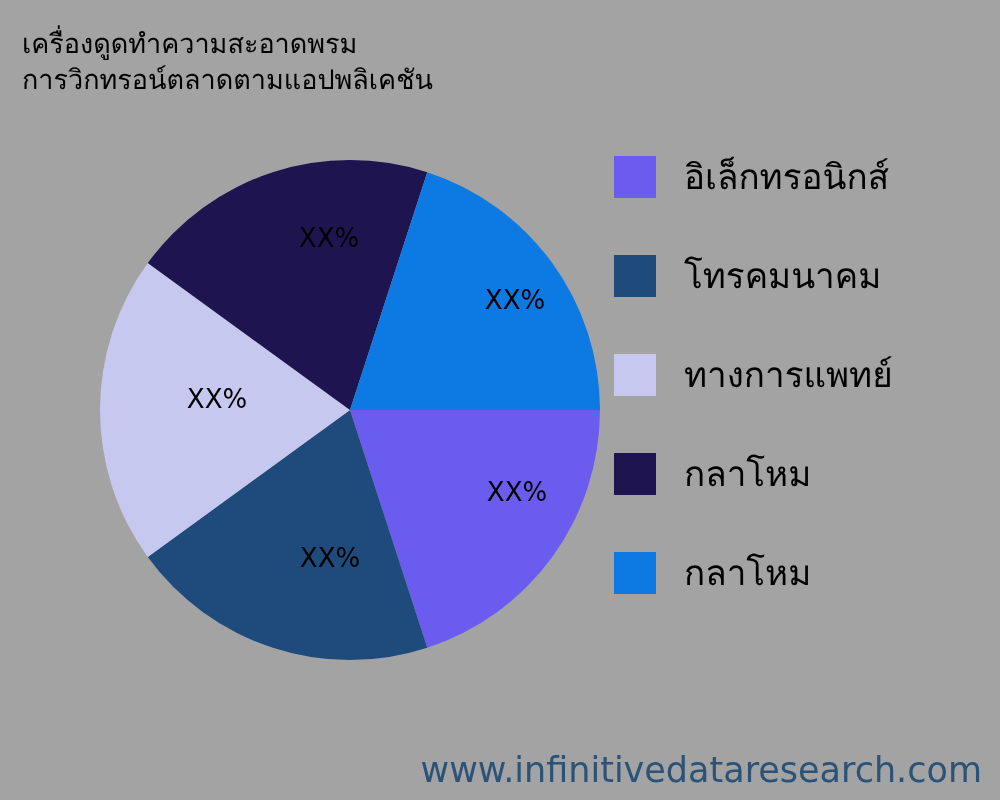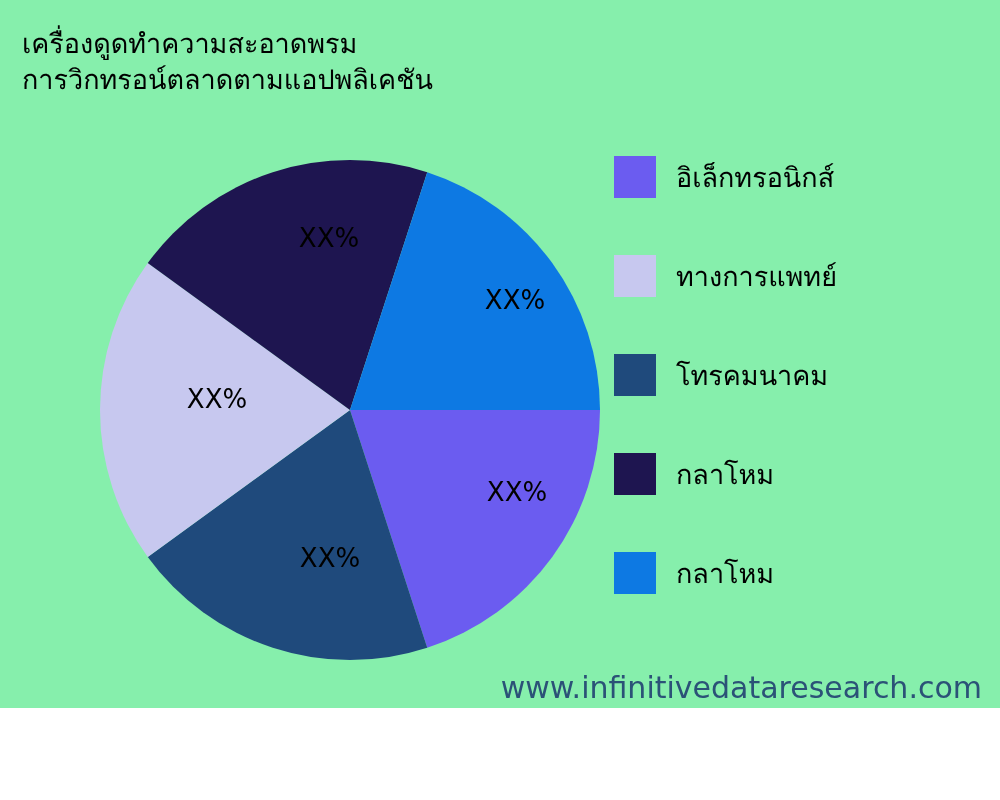--- a/index.html
+++ b/index.html
@@ -6,22 +6,22 @@
     margin: 0;
     padding: 0;
     background: #ffffff;
   }
   body {
     font-family: "DejaVu Sans", "Liberation Sans", sans-serif;
   }
   #page {
     position: relative;
     width: 1000px;
-    height: 708px;
-    background: #86efac;
+    height: 800px;
+    background: #a3a3a3;
     overflow: hidden;
   }
   #title-block {
     position: absolute;
     left: 22px;
     top: 26px;
     width: 640px;
     color: #000000;
     font-size: 27px;
     line-height: 1.33;
@@ -65,31 +65,31 @@
   }
   .legend-row:last-child {
     margin-bottom: 0;
   }
   .legend-swatch {
     width: 42px;
     height: 42px;
     flex: 0 0 42px;
   }
   .legend-label {
-    margin-left: 20px;
-    font-size: 27px;
+    margin-left: 28px;
+    font-size: 35px;
     color: #000000;
     white-space: nowrap;
     line-height: 1;
   }
   #footer-url {
     position: absolute;
     right: 18px;
-    bottom: 3px;
-    font-size: 30px;
+    bottom: 10px;
+    font-size: 35px;
     color: #2b5277;
     letter-spacing: 0px;
     white-space: nowrap;
   }
 </style>
 </head>
 <body>
 
 <div id="page">
 
@@ -116,26 +116,26 @@
         </g>
     </svg>
   </div>
 
   <div id="legend">
       <div class="legend-row">
         <span class="legend-swatch" style="background: rgb(107, 92, 240);"></span>
         <span class="legend-label">อิเล็กทรอนิกส์</span>
       </div>
       <div class="legend-row">
+        <span class="legend-swatch" style="background: rgb(31, 74, 124);"></span>
+        <span class="legend-label">โทรคมนาคม</span>
+      </div>
+      <div class="legend-row">
         <span class="legend-swatch" style="background: rgb(199, 200, 239);"></span>
         <span class="legend-label">ทางการแพทย์</span>
-      </div>
-      <div class="legend-row">
-        <span class="legend-swatch" style="background: rgb(31, 74, 124);"></span>
-        <span class="legend-label">โทรคมนาคม</span>
       </div>
       <div class="legend-row">
         <span class="legend-swatch" style="background: rgb(30, 21, 80);"></span>
         <span class="legend-label">กลาโหม</span>
       </div>
       <div class="legend-row">
         <span class="legend-swatch" style="background: rgb(13, 121, 227);"></span>
         <span class="legend-label">กลาโหม</span>
       </div>
     </div>

